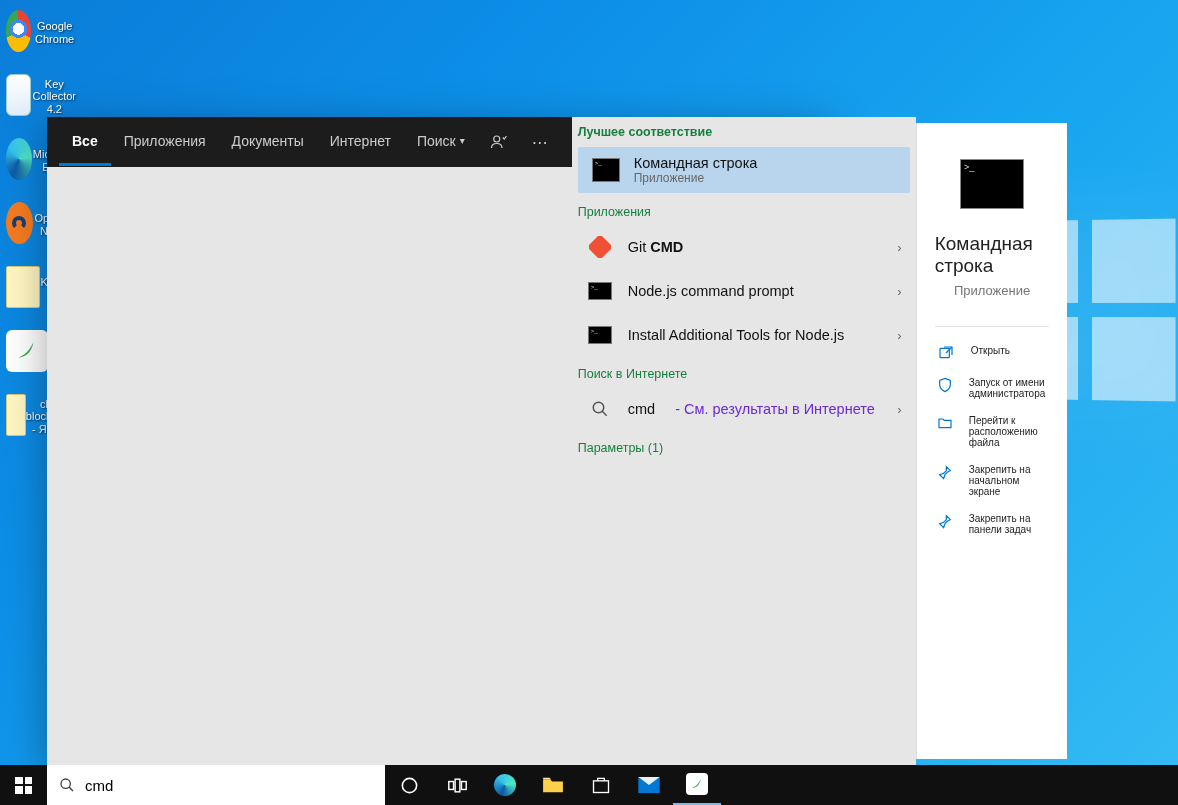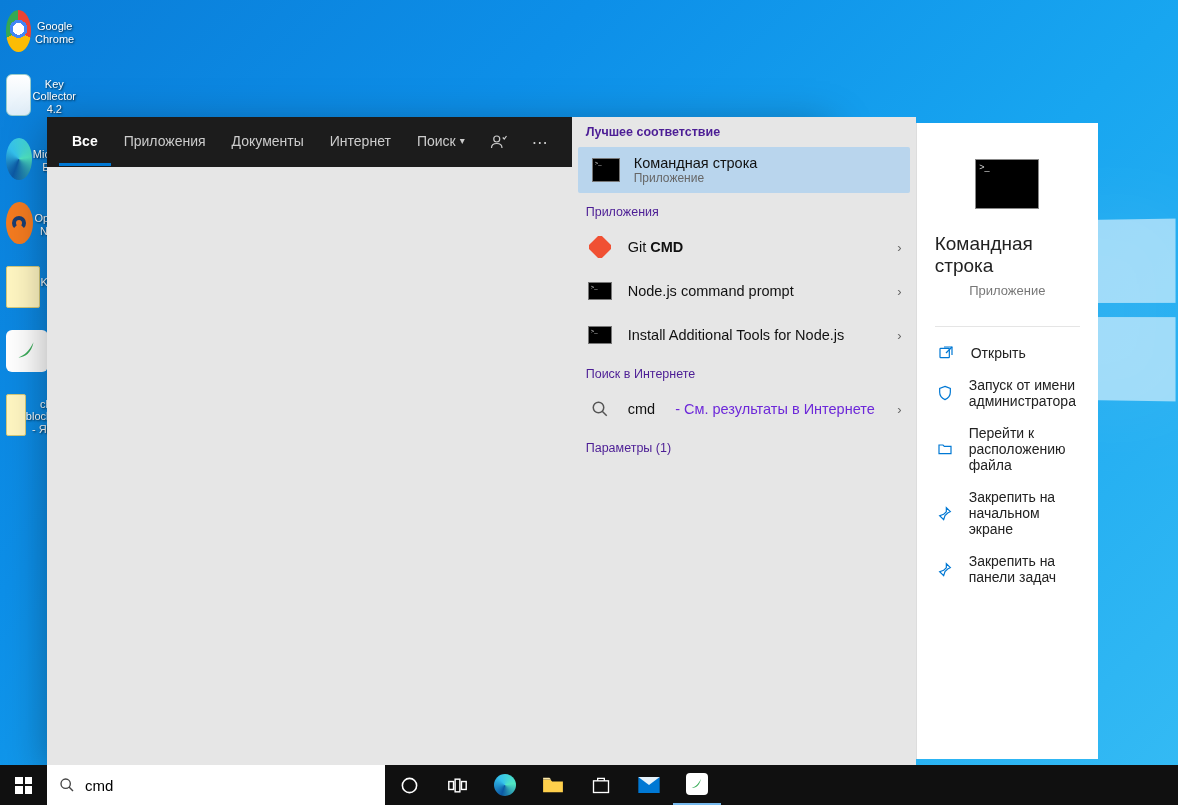--- a/index.html
+++ b/index.html
@@ -35,21 +35,21 @@
   }
   .ptab { color:#ccc; font-size:14px; padding: 14px 13px; cursor:pointer; display:flex; align-items:center; gap:4px; border-bottom:3px solid transparent;}
   .ptab.active { color:#fff; font-weight:600; border-bottom:3px solid #0078d4;}
   .ptab-spacer { flex:1; }
   .ptab-icon { color:#ccc; padding:0 12px; cursor:pointer; font-size:16px;}
 
   .panel-body { flex:1; display:flex; }
   .left {
     width:344px; background:#e6e6e6; display:flex; flex-direction:column; overflow:hidden;
   }
-  .section-label { font-size:12.5px; color:#4c1d95; padding: 10px 14px 6px; font-weight:400;}
+  .section-label { font-size:12.5px; color:#15803d; padding: 10px 6px 6px; font-weight:400;}
   .section-label.first { padding-top:8px; font-weight:600;}
   .result {
     display:flex; align-items:center; padding:8px 14px; cursor:pointer; gap:14px; position:relative;
   }
   .result.selected { background:#b9d5ed; margin:2px 6px; border-radius:2px;}
   .result .ricon { width:28px; height:28px; display:flex; align-items:center; justify-content:center; flex-shrink:0;}
   .result .rtexts { flex:1; overflow:hidden;}
   .result .rtitle { font-size:14.5px; color:#111; white-space:nowrap; overflow:hidden; text-overflow:ellipsis;}
   .result .rsub { font-size:12px; color:#666; }
   .result .chev { color:#666; font-size:13px; }
@@ -58,21 +58,21 @@
 
   .right {
     flex:1; background:#fff; border-left:1px solid #ddd; padding:18px 18px 0; margin:6px 6px 6px 0;
     display:flex; flex-direction:column; align-items:center;
   }
   .right .bigicon { width:64px; height:50px; background:#000; border:1px solid #888; margin-top:18px; position:relative;}
   .right .bigicon::before { content:">_"; color:#ddd; font-size:9px; position:absolute; top:2px; left:3px;}
   .right h2 { font-size:19px; font-weight:400; color:#222; margin-top:24px;}
   .right .subtype { font-size:13px; color:#777; margin-top:6px; margin-bottom:28px;}
   .actions { width:100%; border-top:1px solid #e5e5e5; padding-top:10px;}
-  .action { display:flex; align-items:center; gap:16px; padding:8px 2px; font-size:14px; color:#222; cursor:pointer;}
+  .action { display:flex; align-items:flex-start; gap:16px; padding:8px 2px; font-size:10px; color:#222; cursor:pointer;}
   .action .ai { width:18px; color:#0078d4; display:flex; align-items:center; justify-content:center;}
 
   
   .taskbar {
     position:absolute; left:0; bottom:0; width:100%; height:40px; background:#101010;
     display:flex; align-items:center;
   }
   .tb-start { width:47px; height:40px; display:flex; align-items:center; justify-content:center; cursor:pointer;}
   .wlogo-s { width:17px; height:17px; display:grid; grid-template-columns:1fr 1fr; grid-template-rows:1fr 1fr; gap:2px;}
   .wlogo-s div{ background:#fff;}

